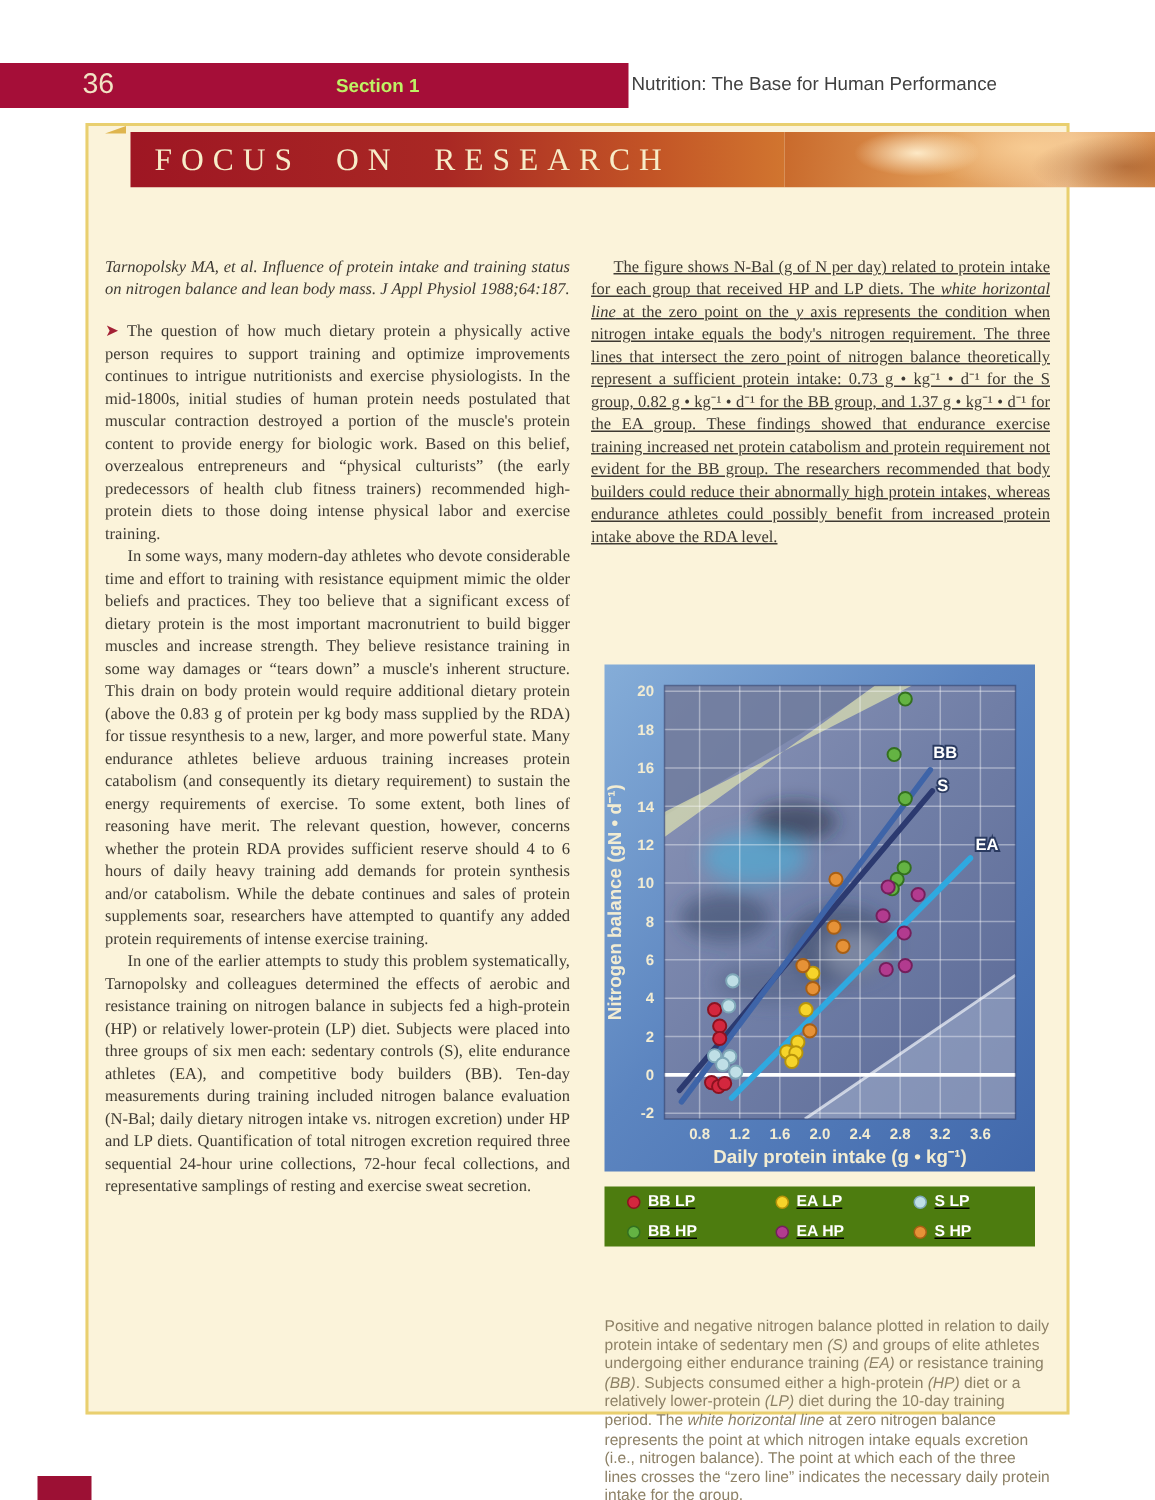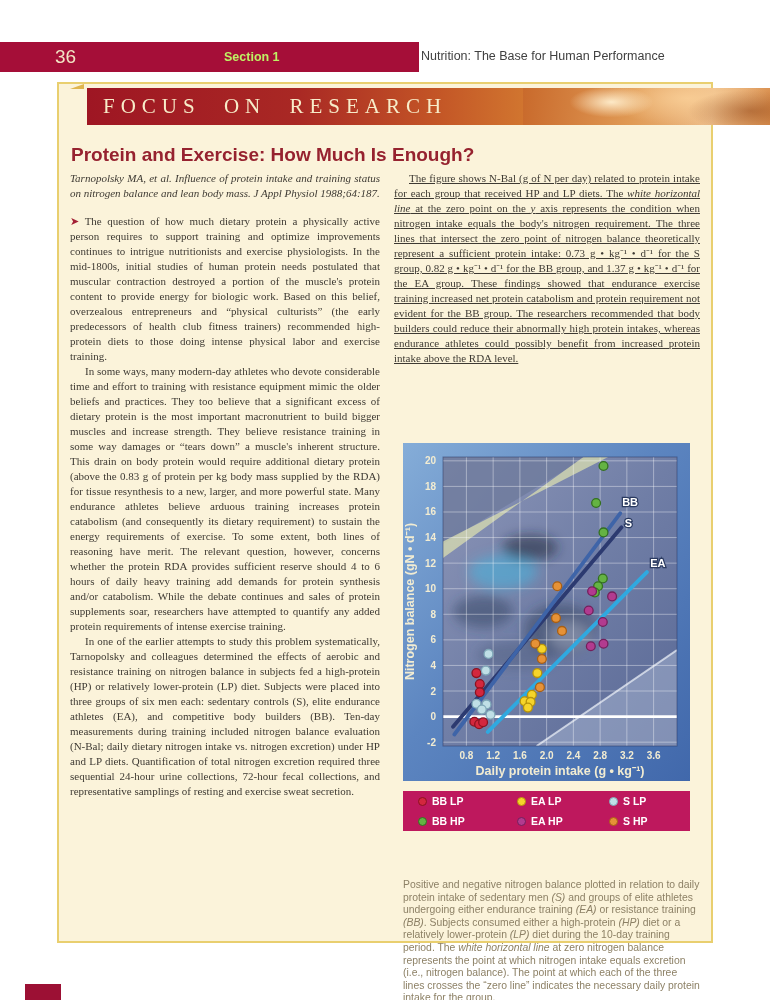--- a/index.html
+++ b/index.html
@@ -36,23 +36,23 @@
   .col-left{left:70px;width:310px;}
   .col-right{left:394px;width:306px;text-decoration:underline;}
   .col p{margin:0;}
   .citation{font-style:italic;margin-bottom:13px !important;}
   .indent{text-indent:15px;}
   .arrow{color:#a32035;}
 
   
   .chart-panel{position:absolute;left:403px;top:443px;width:287px;height:338px;
                background:linear-gradient(130deg,#85add8 0%,#5c85c0 45%,#4168ab 100%);}
-  .legend-panel{position:absolute;left:403px;top:791px;width:287px;height:40px;background:#be185d;
+  .legend-panel{position:absolute;left:403px;top:791px;width:287px;height:40px;background:#4d7c0f;
                 display:grid;grid-template-columns:99px 92px auto;grid-template-rows:1fr 1fr;
-                align-items:center;padding-left:15px;box-sizing:border-box;}
+                align-items:center;padding-left:15px;box-sizing:border-box;text-decoration:underline;}
   .legend-item{display:flex;align-items:center;gap:5px;}
   .legend-dot{width:9px;height:9px;border-radius:50%;border:1.5px solid #555;box-sizing:border-box;}
   .legend-label{font:bold 10.5px "Liberation Sans",sans-serif;color:#ffffff;}
   .figure-caption{position:absolute;left:403px;top:840px;width:297px;
                   font:400 10.4px/12.6px "Liberation Sans",sans-serif;color:#8d8166;margin-top:39px;}
 
   .page-foot-mark{position:absolute;left:25px;top:984px;width:36px;height:16px;background:#9c1034;}
 </style>
 </head>
 <body>
@@ -68,21 +68,20 @@
   <div class="feature-box"></div>
   <div class="banner-notch"></div>
 
   <div class="banner">
     <div class="banner-left">
       <span class="banner-title">FOCUS ON RESEARCH</span>
     </div>
     <div class="banner-photo"></div>
   </div>
 
-  <h1 class="article-title">Protein and Exercise: How Much Is Enough?</h1>
 
   <div class="col col-left">
     <p class="citation">Tarnopolsky MA, et al. Influence of protein intake and training status on nitrogen balance and lean body mass. J Appl Physiol 1988;64:187.</p>
     <p><span class="arrow">➤</span> <span>The question of how much dietary protein a physically active person requires to support training and optimize improvements continues to intrigue nutritionists and exercise physiologists. In the mid-1800s, initial studies of human protein needs postulated that muscular contraction destroyed a portion of the muscle's protein content to provide energy for biologic work. Based on this belief, overzealous entrepreneurs and “physical culturists” (the early predecessors of health club fitness trainers) recommended high-protein diets to those doing intense physical labor and exercise training.</span></p>
     <p class="indent">In some ways, many modern-day athletes who devote considerable time and effort to training with resistance equipment mimic the older beliefs and practices. They too believe that a significant excess of dietary protein is the most important macronutrient to build bigger muscles and increase strength. They believe resistance training in some way damages or “tears down” a muscle's inherent structure. This drain on body protein would require additional dietary protein (above the 0.83 g of protein per kg body mass supplied by the RDA) for tissue resynthesis to a new, larger, and more powerful state. Many endurance athletes believe arduous training increases protein catabolism (and consequently its dietary requirement) to sustain the energy requirements of exercise. To some extent, both lines of reasoning have merit. The relevant question, however, concerns whether the protein RDA provides sufficient reserve should 4 to 6 hours of daily heavy training add demands for protein synthesis and/or catabolism. While the debate continues and sales of protein supplements soar, researchers have attempted to quantify any added protein requirements of intense exercise training.</p>
     <p class="indent">In one of the earlier attempts to study this problem systematically, Tarnopolsky and colleagues determined the effects of aerobic and resistance training on nitrogen balance in subjects fed a high-protein (HP) or relatively lower-protein (LP) diet. Subjects were placed into three groups of six men each: sedentary controls (S), elite endurance athletes (EA), and competitive body builders (BB). Ten-day measurements during training included nitrogen balance evaluation (N-Bal; daily dietary nitrogen intake vs. nitrogen excretion) under HP and LP diets. Quantification of total nitrogen excretion required three sequential 24-hour urine collections, 72-hour fecal collections, and representative samplings of resting and exercise sweat secretion.</p>
   </div>
 
   <div class="col col-right">
     <p class="indent"><span>The figure shows N-Bal (g of N per day) related to protein intake for each group that received HP and LP diets. The </span><i>white horizontal line</i><span> at the zero point on the </span><i>y</i><span> axis represents the condition when nitrogen intake equals the body's nitrogen requirement. The three lines that intersect the zero point of nitrogen balance theoretically represent a sufficient protein intake: 0.73 g • kg⁻¹ • d⁻¹ for the S group, 0.82 g • kg⁻¹ • d⁻¹ for the BB group, and 1.37 g • kg⁻¹ • d⁻¹ for the EA group. These findings showed that endurance exercise training increased net protein catabolism and protein requirement not evident for the BB group. The researchers recommended that body builders could reduce their abnormally high protein intakes, whereas endurance athletes could possibly benefit from increased protein intake above the RDA level.</span></p>

